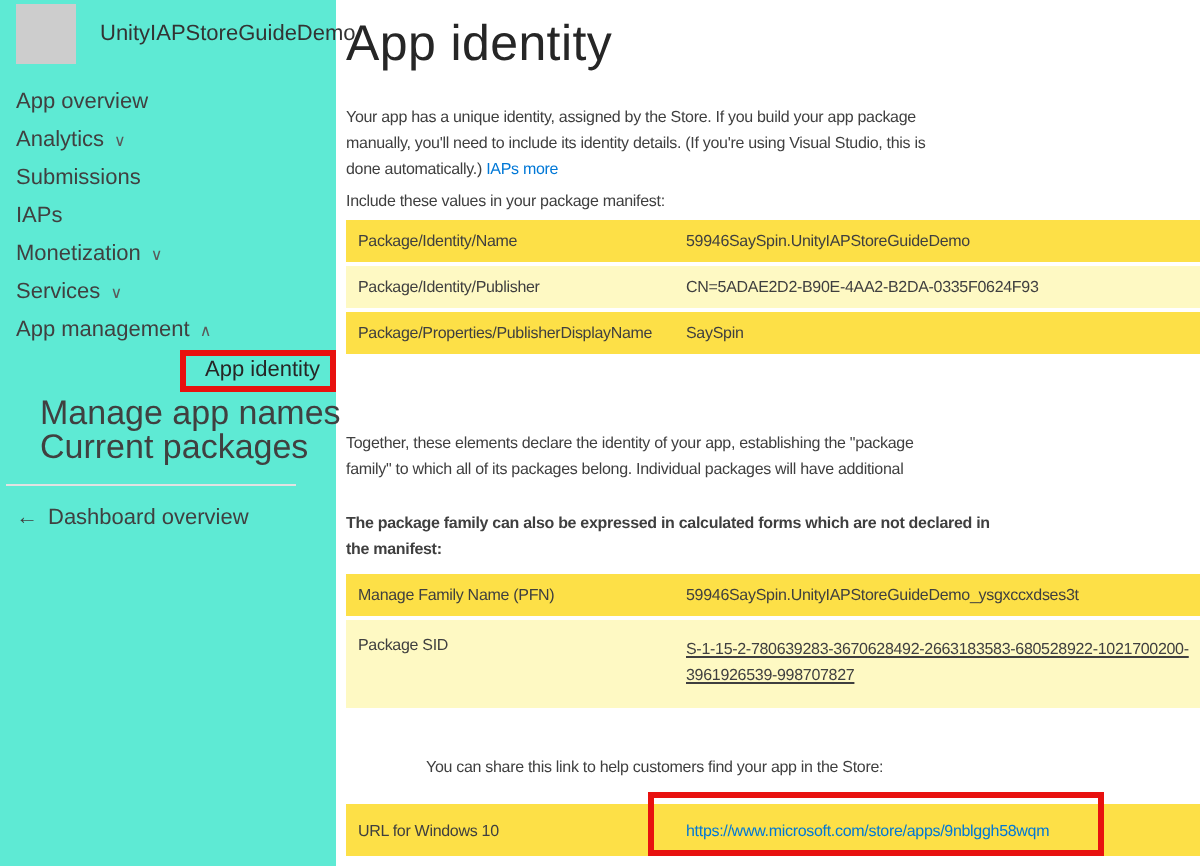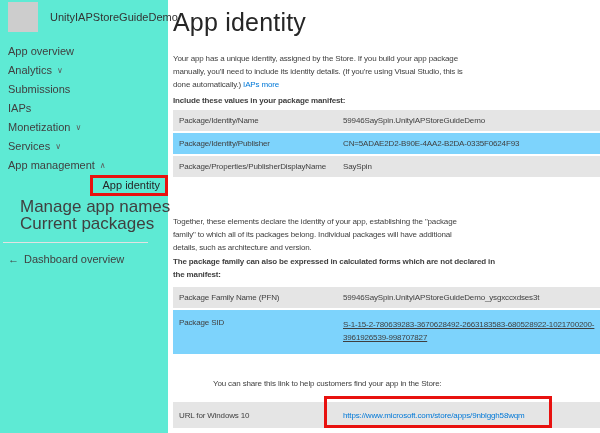--- a/index.html
+++ b/index.html
@@ -40,30 +40,30 @@
   .main{position:absolute;left:173px;top:0;width:427px;height:433px;}
   .page-title{
     position:absolute;left:0;top:9px;margin:0;
     font-size:25px;font-weight:300;color:#262626;line-height:26px;letter-spacing:.2px;
   }
   .para{position:absolute;left:0;font-size:8px;letter-spacing:-0.15px;line-height:13px;color:#3f3f3f;}
   .para .pline{display:block;white-space:nowrap;}
   .inline-line{white-space:nowrap;}
   a.link{color:#0078d7;text-decoration:none;cursor:pointer;}
   .p-intro{top:52px;}
-  .p-include{top:94px;font-weight:bold;}
+  .p-include{top:94px;}
   .p-together{top:215px;}
   .p-calculated{top:255px;font-weight:bold;}
   .p-share{top:377px;margin-left:40px;}
   .tbl{position:absolute;left:0;width:427px;}
   .t1{top:110px;} .t2{top:287px;} .t3{top:402px;}
   .trow{display:flex;align-items:center;height:21px;margin-bottom:2px;
         font-size:8px;letter-spacing:-0.15px;color:#3f3f3f;}
-  .trow.gray{background:#e5e5e5;}
-  .trow.white{background:#7dd3fc;}
+  .trow.gray{background:#fde047;}
+  .trow.white{background:#fef9c3;}
   .trow .lbl{width:164px;padding-left:6px;flex:0 0 auto;white-space:nowrap;}
   .trow .val{flex:1;white-space:nowrap;}
   .trow.tall{height:44px;align-items:flex-start;}
   .trow.tall .lbl{padding-top:8px;}
   .trow.tall .val{padding-top:8px;white-space:normal;width:252px;max-width:252px;flex:0 0 auto;line-height:13px;word-break:break-all;text-decoration:underline;}
   .url-row{height:26px;}
   
   .annotation{position:absolute;border:3px solid #e8110f;pointer-events:none;background:transparent;}
   .ann-url{left:324px;top:396px;width:222px;height:26px;}
 </style>
@@ -141,31 +141,30 @@
     </div>
     <div class="trow gray">
       <span class="lbl">Package/Properties/PublisherDisplayName</span>
       <span class="val">SaySpin</span>
     </div>
   </div>
 
   <div class="para p-together">
     <span class="pline">Together, these elements declare the identity of your app, establishing the "package</span>
     <span class="pline">family" to which all of its packages belong. Individual packages will have additional</span>
-    <span class="pline">details, such as architecture and version.</span>
   </div>
 
   <div class="para p-calculated">
     <span class="pline">The package family can also be expressed in calculated forms which are not declared in</span>
     <span class="pline">the manifest:</span>
   </div>
 
   <div class="tbl t2">
     <div class="trow gray">
-      <span class="lbl">Package Family Name (PFN)</span>
+      <span class="lbl">Manage Family Name (PFN)</span>
       <span class="val">59946SaySpin.UnityIAPStoreGuideDemo_ysgxccxdses3t</span>
     </div>
     <div class="trow white tall">
       <span class="lbl">Package SID</span>
       <span class="val">S-1-15-2-780639283-3670628492-2663183583-680528922-1021700200-3961926539-998707827</span>
     </div>
   </div>
 
   <div class="para p-share">You can share this link to help customers find your app in the Store:</div>
 

